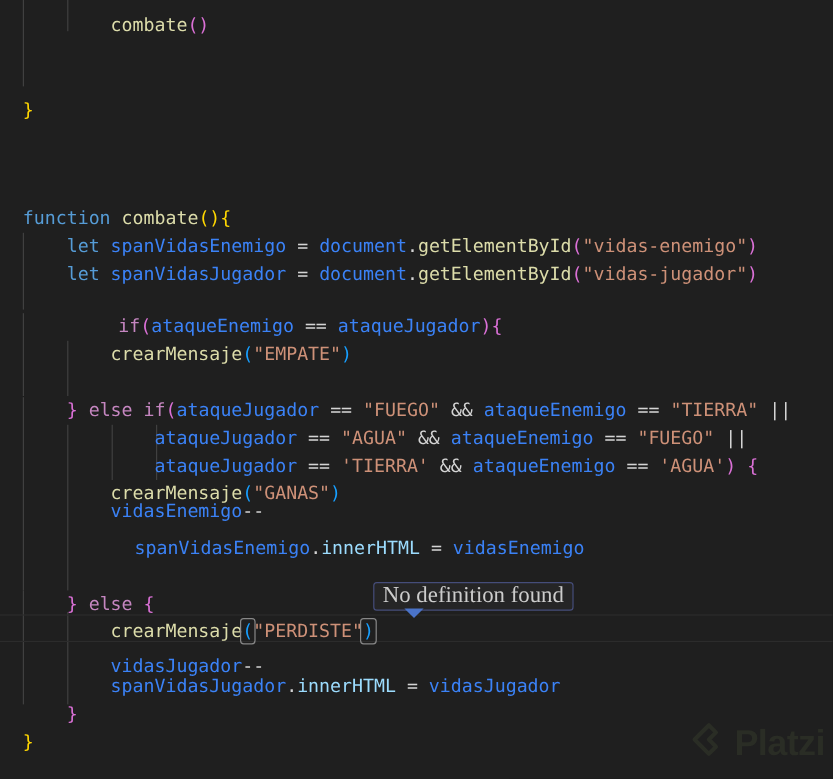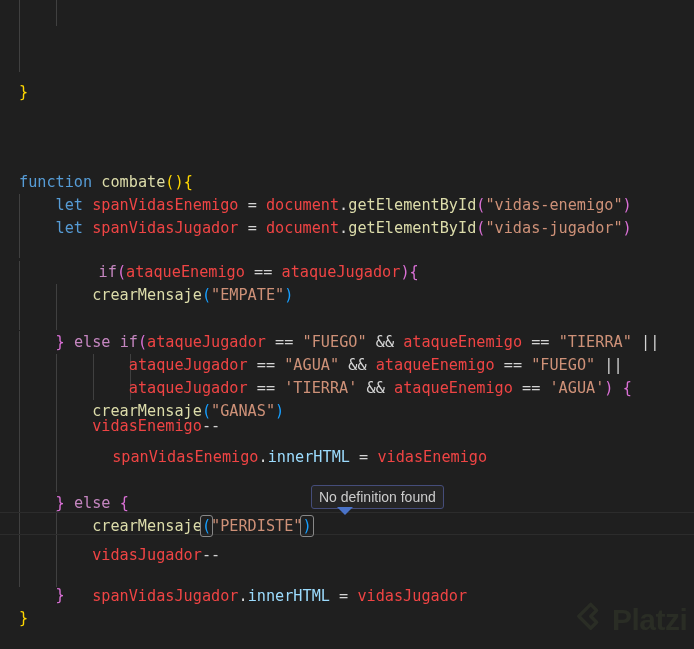--- a/index.html
+++ b/index.html
@@ -62,21 +62,21 @@
     border-top: 1px solid #2c2c2c;
     border-bottom: 1px solid #2c2c2c;
     background: transparent;
     pointer-events: none;
   }
 
   
   .kw        { color: #569cd6; }   
   .ctrl      { color: #c586c0; }   
   .fn        { color: #dcdcaa; }   
-  .var       { color: #ef4444; }   
+  .var       { color: #3b82f6; }   
   .prop      { color: #9cdcfe; }   
   .str       { color: #ce9178; }   
   .op        { color: #d4d4d4; }   
   .p1        { color: #ffd700; }   
   .p2        { color: #da70d6; }   
   .p3        { color: #179fff; }
 
   
   .bmatch {
     outline: 1px solid #888888;
@@ -85,22 +85,22 @@
   }
 
   
   .tooltip {
     position: absolute;
     box-sizing: border-box;
     background: #252526;
     border: 1px solid #454d7a;
     border-radius: 3px;
     color: #cccccc;
-    font-family: Liberation Sans, sans-serif;
-    font-size: 14px;
+    font-family: Liberation Serif, serif;
+    font-size: 19px;
     line-height: 20px;
     padding: 1px 7px 1px 7px;
     white-space: nowrap;
     z-index: 40;
   }
   .tooltip-arrow {
     position: absolute;
     width: 0;
     height: 0;
     border-left: 8px solid transparent;
@@ -147,20 +147,21 @@
     <div class="indent-guide" style="left:56px;  top:400px; height:92px;"></div>
 
     <div class="indent-guide" style="left:19px;  top:492px; height:95px;"></div>
     <div class="indent-guide" style="left:56px;  top:510px; height:77px;"></div>
   </div>
 
   <div class="current-line" style="top:512px;"></div>
 
   <div class="code-layer">
 
+    <div class="code-line" style="top:10px;"><span class="txt"><span class="fn">        combate</span><span class="p2">()</span></span></div>
 
     <div class="code-line" style="top:81px;"><span class="txt"><span class="p1">}</span></span></div>
 
     <div class="code-line" style="top:171px;"><span class="txt"><span class="kw">function</span> <span class="fn">combate</span><span class="p1">()</span><span class="p1">{</span></span></div>
 
     <div class="code-line" style="top:194px;"><span class="txt">    <span class="kw">let</span> <span class="var">spanVidasEnemigo</span> <span class="op">=</span> <span class="var">document</span><span class="op">.</span><span class="fn">getElementById</span><span class="p2">(</span><span class="str">"vidas-enemigo"</span><span class="p2">)</span></span></div>
 
     <div class="code-line" style="top:217px;"><span class="txt">    <span class="kw">let</span> <span class="var">spanVidasJugador</span> <span class="op">=</span> <span class="var">document</span><span class="op">.</span><span class="fn">getElementById</span><span class="p2">(</span><span class="str">"vidas-jugador"</span><span class="p2">)</span></span></div>
 
     <div class="code-line" style="top:261px;padding-left:43px;"><span class="txt">    <span class="ctrl">if</span><span class="p2">(</span><span class="var">ataqueEnemigo</span> <span class="op">==</span> <span class="var">ataqueJugador</span><span class="p2">)</span><span class="p2">{</span></span></div>
@@ -178,21 +179,21 @@
     <div class="code-line" style="top:415px;"><span class="txt">        <span class="var">vidasEnemigo</span><span class="op">--</span></span></div>
 
     <div class="code-line" style="top:446px;padding-left:20px;"><span class="txt">        <span class="var">spanVidasEnemigo</span><span class="op">.</span><span class="prop">innerHTML</span> <span class="op">=</span> <span class="var">vidasEnemigo</span></span></div>
 
     <div class="code-line" style="top:492px;"><span class="txt">    <span class="p2">}</span> <span class="ctrl">else</span> <span class="p2">{</span></span></div>
 
     <div class="code-line" style="top:515px;"><span class="txt">        <span class="fn">crearMensaje</span><span class="p3 bmatch">(</span><span class="str">"PERDISTE"</span><span class="p3 bmatch">)</span></span></div>
 
     <div class="code-line" style="top:544px;"><span class="txt">        <span class="var">vidasJugador</span><span class="op">--</span></span></div>
 
-    <div class="code-line" style="top:561px;margin-top:24px;"><span class="txt">        <span class="var">spanVidasJugador</span><span class="op">.</span><span class="prop">innerHTML</span> <span class="op">=</span> <span class="var">vidasJugador</span></span></div>
+    <div class="code-line" style="top:561px;"><span class="txt">        <span class="var">spanVidasJugador</span><span class="op">.</span><span class="prop">innerHTML</span> <span class="op">=</span> <span class="var">vidasJugador</span></span></div>
 
     <div class="code-line" style="top:584px;"><span class="txt">    <span class="p2">}</span></span></div>
 
     <div class="code-line" style="top:607px;"><span class="txt"><span class="p1">}</span></span></div>
 
   </div>
 
   <div class="tooltip" style="left:311px; top:485px;">No definition found</div>
   <div class="tooltip-arrow" style="left:337px; top:507px;"></div>
 

